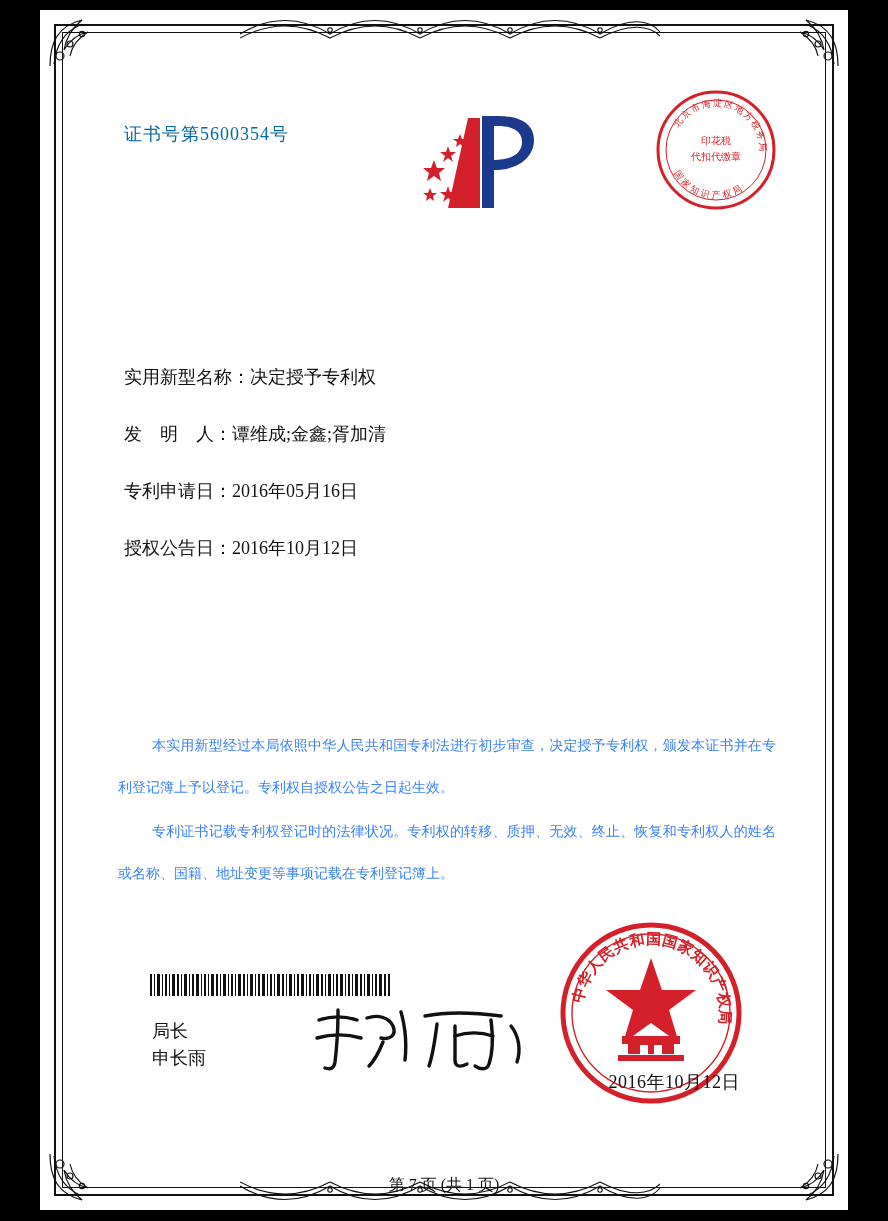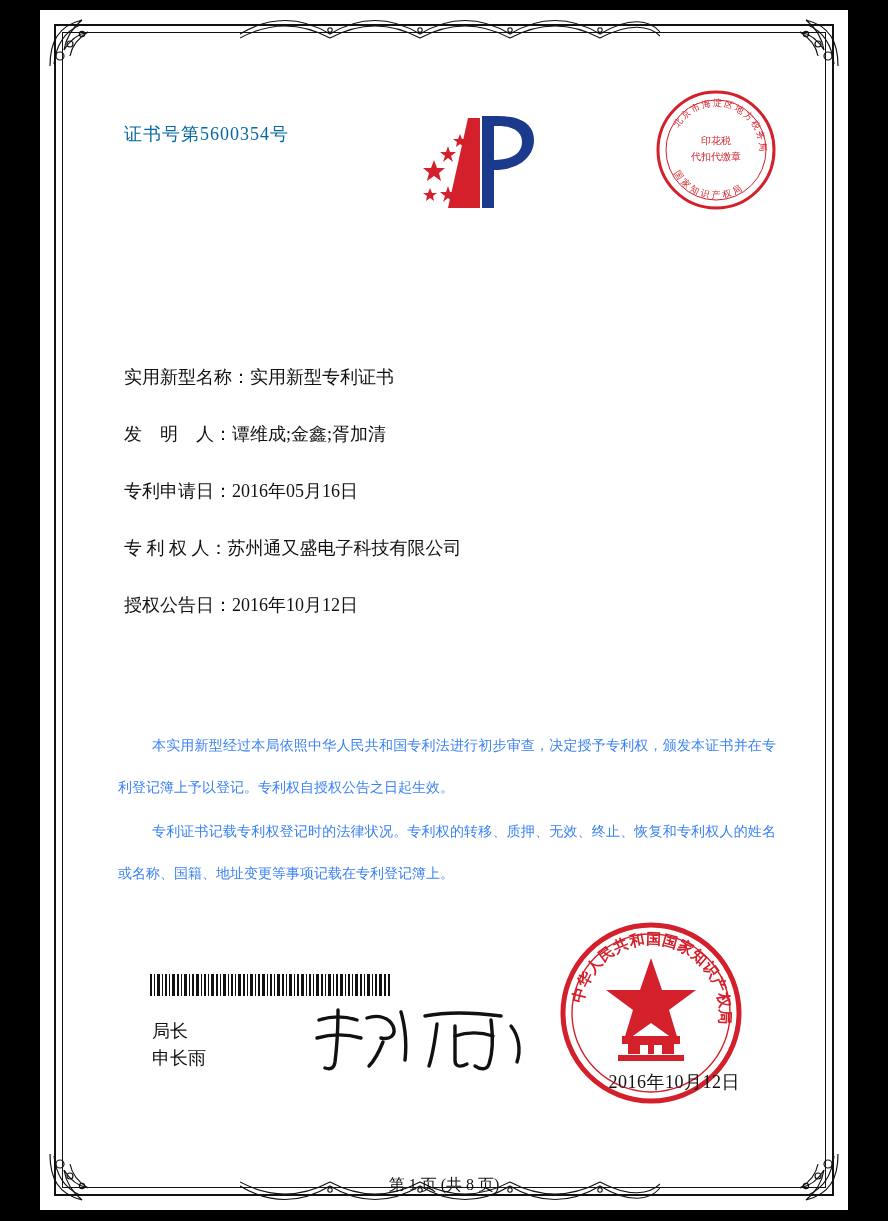--- a/index.html
+++ b/index.html
@@ -319,30 +319,27 @@
         <g fill="#d4202a" font-family="DejaVu Serif, serif" font-size="10">
           <text x="64" y="58" text-anchor="middle">印花税</text>
           <text x="64" y="74" text-anchor="middle">代扣代缴章</text>
         </g>
       </svg>
     </div>
 
 
     <div class="fields">
       <div class="field">
-        <span class="lbl">实用新型名称：</span><span class="val">实用新型专利证书</span>
+        <span class="lbl">实用新型名称：</span><span class="val">决定授予专利权</span>
       </div>
       <div class="field">
         <span class="lbl">发　明　人：</span><span class="val">谭维成;金鑫;胥加清</span>
       </div>
       <div class="field">
         <span class="lbl">专利申请日：</span><span class="val">2016年05月16日</span>
-      </div>
-      <div class="field">
-        <span class="lbl">专 利 权 人：</span><span class="val">苏州通又盛电子科技有限公司</span>
       </div>
       <div class="field">
         <span class="lbl">授权公告日：</span><span class="val">2016年10月12日</span>
       </div>
     </div>
 
     <div class="paras">
       <p>本实用新型经过本局依照中华人民共和国专利法进行初步审查，决定授予专利权，颁发本证书并在专利登记簿上予以登记。专利权自授权公告之日起生效。</p>
       <p>专利证书记载专利权登记时的法律状况。专利权的转移、质押、无效、终止、恢复和专利权人的姓名或名称、国籍、地址变更等事项记载在专利登记簿上。</p>
     </div>
@@ -468,14 +465,14 @@
           <text x="95" y="26" text-anchor="middle" transform="rotate(80 95 95)">权</text>
           <text x="95" y="26" text-anchor="middle" transform="rotate(93 95 95)">局</text>
         </g>
       </svg>
     </div>
 
     <div class="issue-date">2016年10月12日</div>
 
   </div>
 
-  <div class="footer">第 1 页 (共 8 页)</div>
+  <div class="footer">第 7 页 (共 1 页)</div>
 </div>
 
 </body></html>

